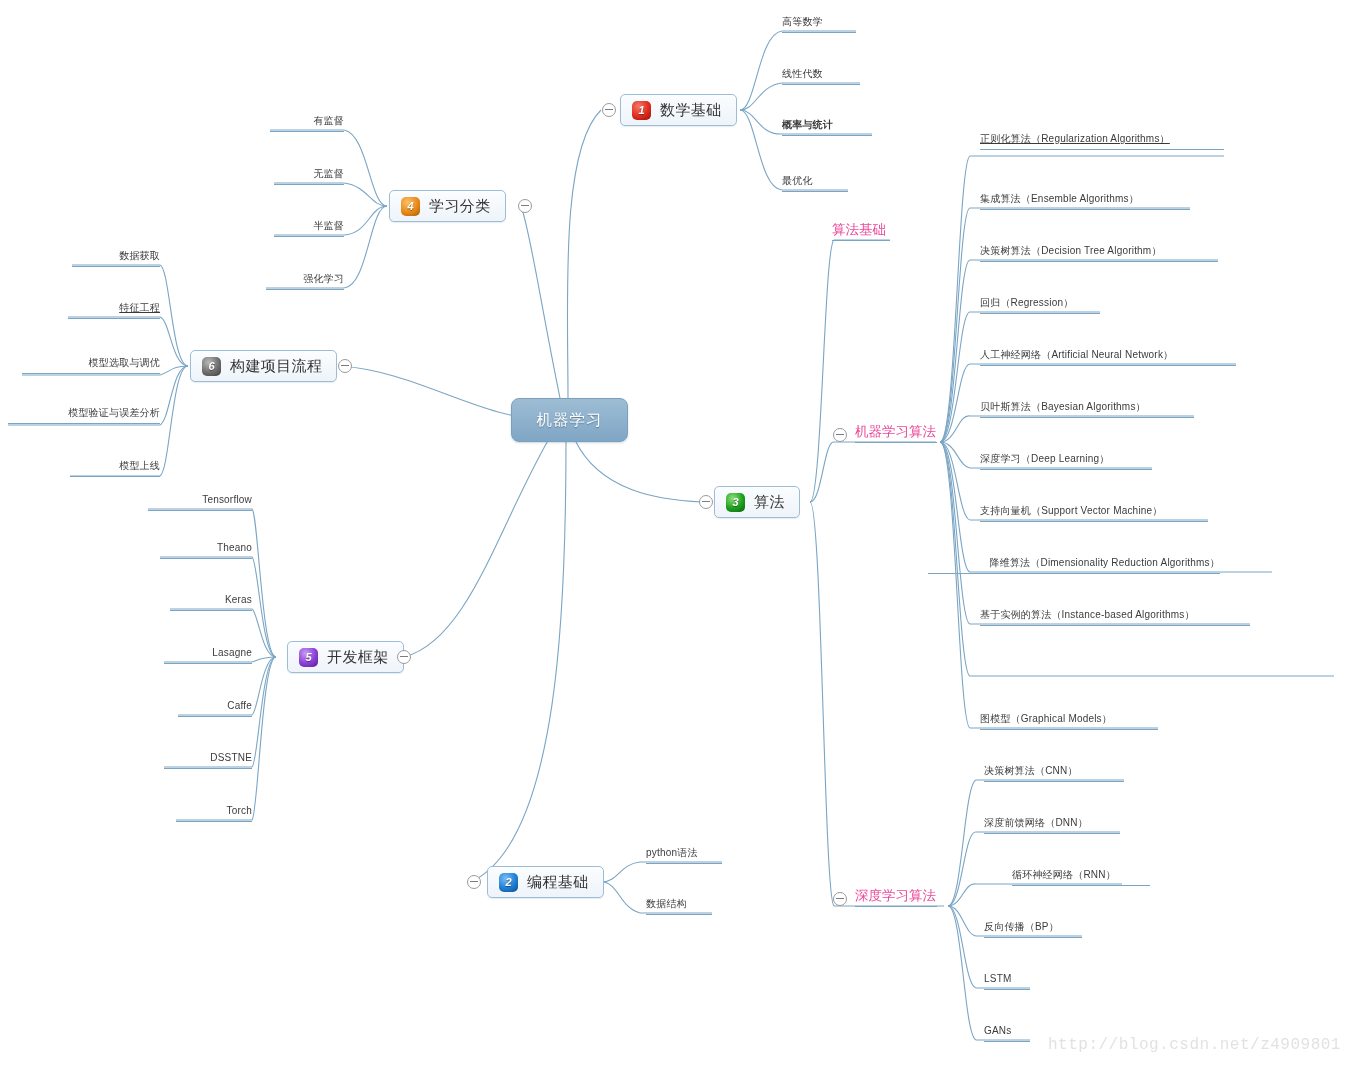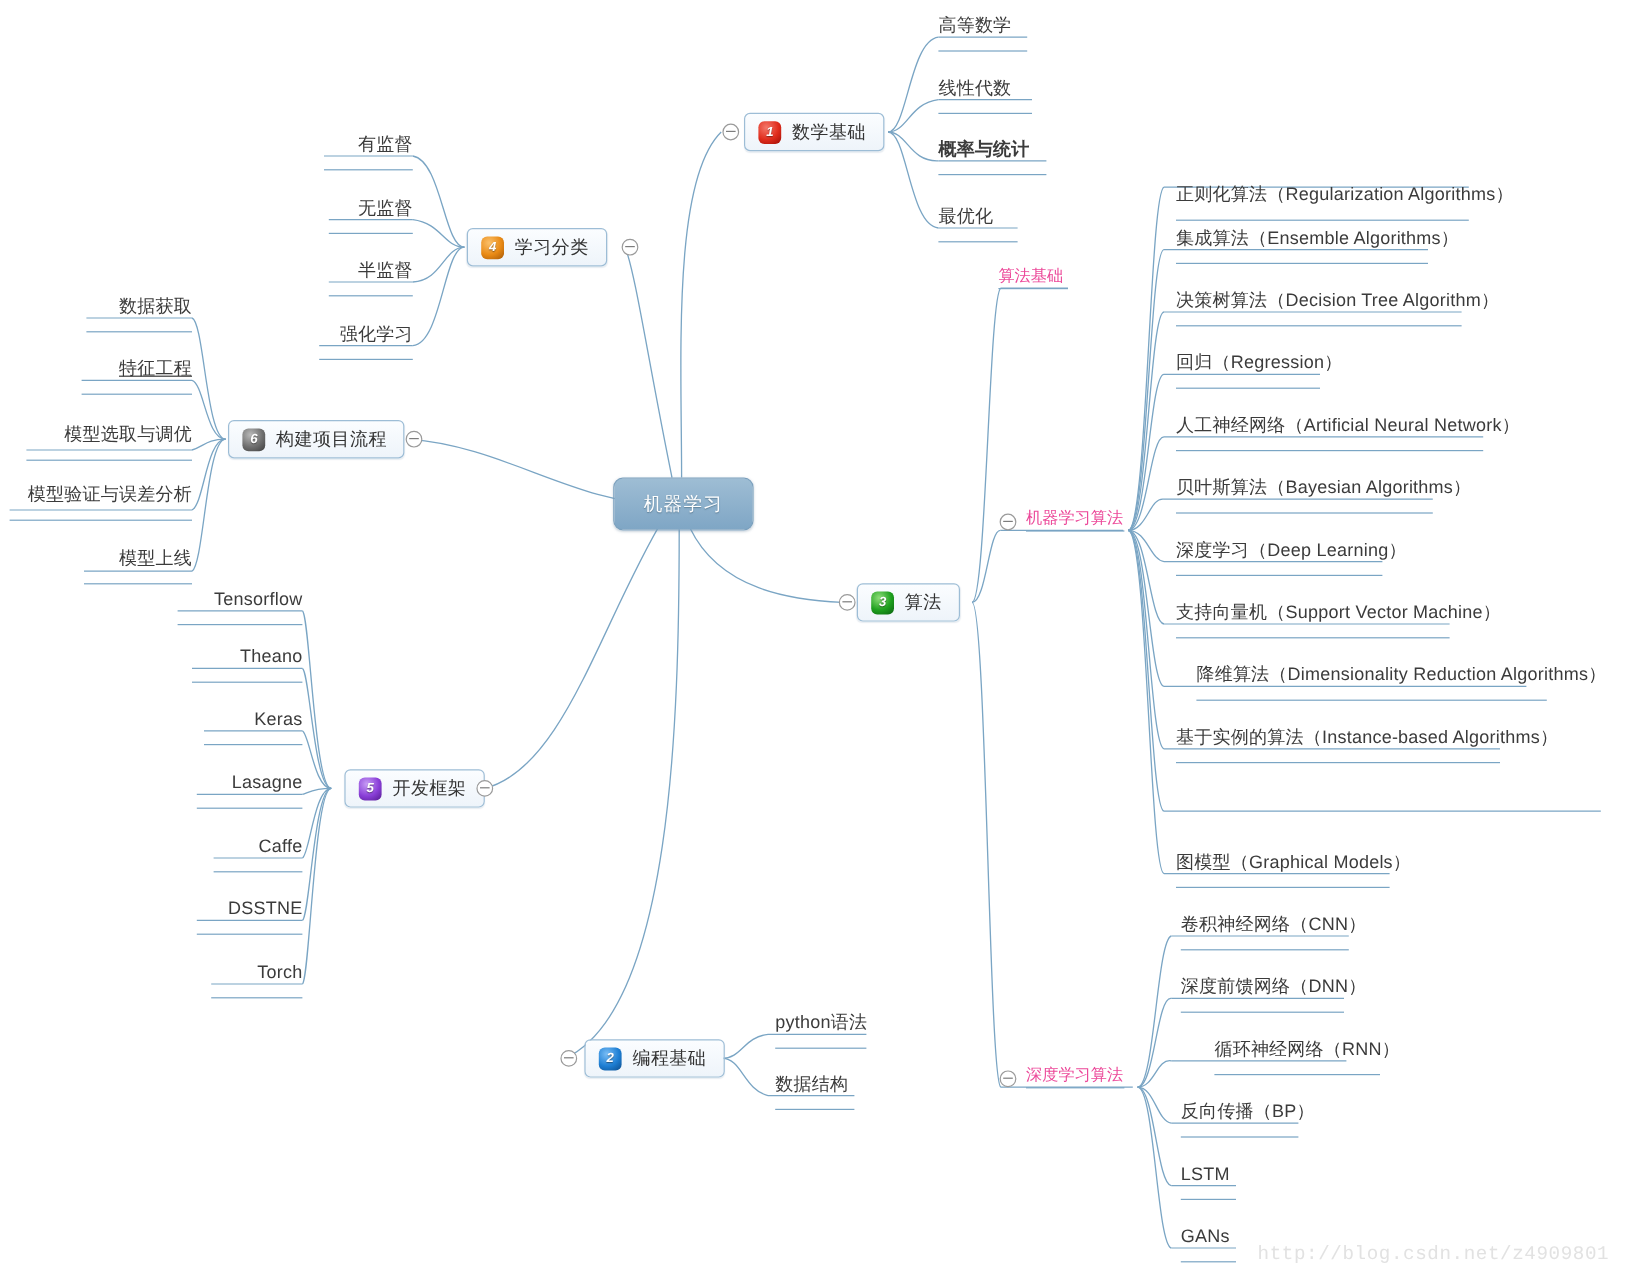--- a/index.html
+++ b/index.html
@@ -10,25 +10,25 @@
     font-family:"Liberation Sans","DejaVu Sans",sans-serif;
     overflow:hidden;
     position:relative;
   }
   #canvas{position:absolute;left:0;top:0;width:1354px;height:1069px;}
   #links{position:absolute;left:0;top:0;width:1354px;height:1069px;pointer-events:none;}
 
   
   .leaf{
     position:absolute;
-    font-size:15px;
+    font-size:10px;
     color:#3b3b3b;
     white-space:nowrap;
     line-height:16px;
-    padding-bottom:13px;
+    padding-bottom:3px;
     letter-spacing:.2px;
   }
   .leaf .ul{
     position:absolute;
     left:0;right:0;
     bottom:0;
     height:1px;
     background:#7aa5c4;
   }
   .leaf.rt{text-align:right;}
@@ -366,21 +366,21 @@
     <span>Torch</span>
     <span class="ul"></span></div>
 
   <div class="leaf" style="left:646px;top:845px;width:76px;">
     <span>python语法</span>
     <span class="ul"></span></div>
   <div class="leaf" style="left:646px;top:896px;width:66px;">
     <span>数据结构</span>
     <span class="ul"></span></div>
 
-  <div class="leaf" style="left:980px;top:155px;width:244px;">
+  <div class="leaf" style="left:980px;top:131px;width:244px;text-decoration:underline;">
     <span>正则化算法（Regularization Algorithms）</span>
     <span class="ul"></span></div>
   <div class="leaf" style="left:980px;top:191px;width:210px;">
     <span>集成算法（Ensemble Algorithms）</span>
     <span class="ul"></span></div>
   <div class="leaf" style="left:980px;top:243px;width:238px;">
     <span>决策树算法（Decision Tree Algorithm）</span>
     <span class="ul"></span></div>
   <div class="leaf" style="left:980px;top:295px;width:120px;">
     <span>回归（Regression）</span>
@@ -390,32 +390,32 @@
     <span class="ul"></span></div>
   <div class="leaf" style="left:980px;top:399px;width:214px;">
     <span>贝叶斯算法（Bayesian Algorithms）</span>
     <span class="ul"></span></div>
   <div class="leaf" style="left:980px;top:451px;width:172px;">
     <span>深度学习（Deep Learning）</span>
     <span class="ul"></span></div>
   <div class="leaf" style="left:980px;top:503px;width:228px;">
     <span>支持向量机（Support Vector Machine）</span>
     <span class="ul"></span></div>
-  <div class="leaf" style="left:997px;top:555px;width:292px;">
+  <div class="leaf" style="left:928px;top:555px;width:292px;text-align:right;">
     <span>降维算法（Dimensionality Reduction Algorithms）</span>
     <span class="ul"></span></div>
   <div class="leaf" style="left:980px;top:607px;width:270px;">
     <span>基于实例的算法（Instance-based Algorithms）</span>
     <span class="ul"></span></div>
   <div class="leaf" style="left:980px;top:711px;width:178px;">
     <span>图模型（Graphical Models）</span>
     <span class="ul"></span></div>
 
   <div class="leaf" style="left:984px;top:763px;width:140px;">
-    <span>卷积神经网络（CNN）</span>
+    <span>决策树算法（CNN）</span>
     <span class="ul"></span></div>
   <div class="leaf" style="left:984px;top:815px;width:136px;">
     <span>深度前馈网络（DNN）</span>
     <span class="ul"></span></div>
   <div class="leaf" style="left:1012px;top:867px;width:138px;">
     <span>循环神经网络（RNN）</span>
     <span class="ul"></span></div>
   <div class="leaf" style="left:984px;top:919px;width:98px;">
     <span>反向传播（BP）</span>
     <span class="ul"></span></div>

